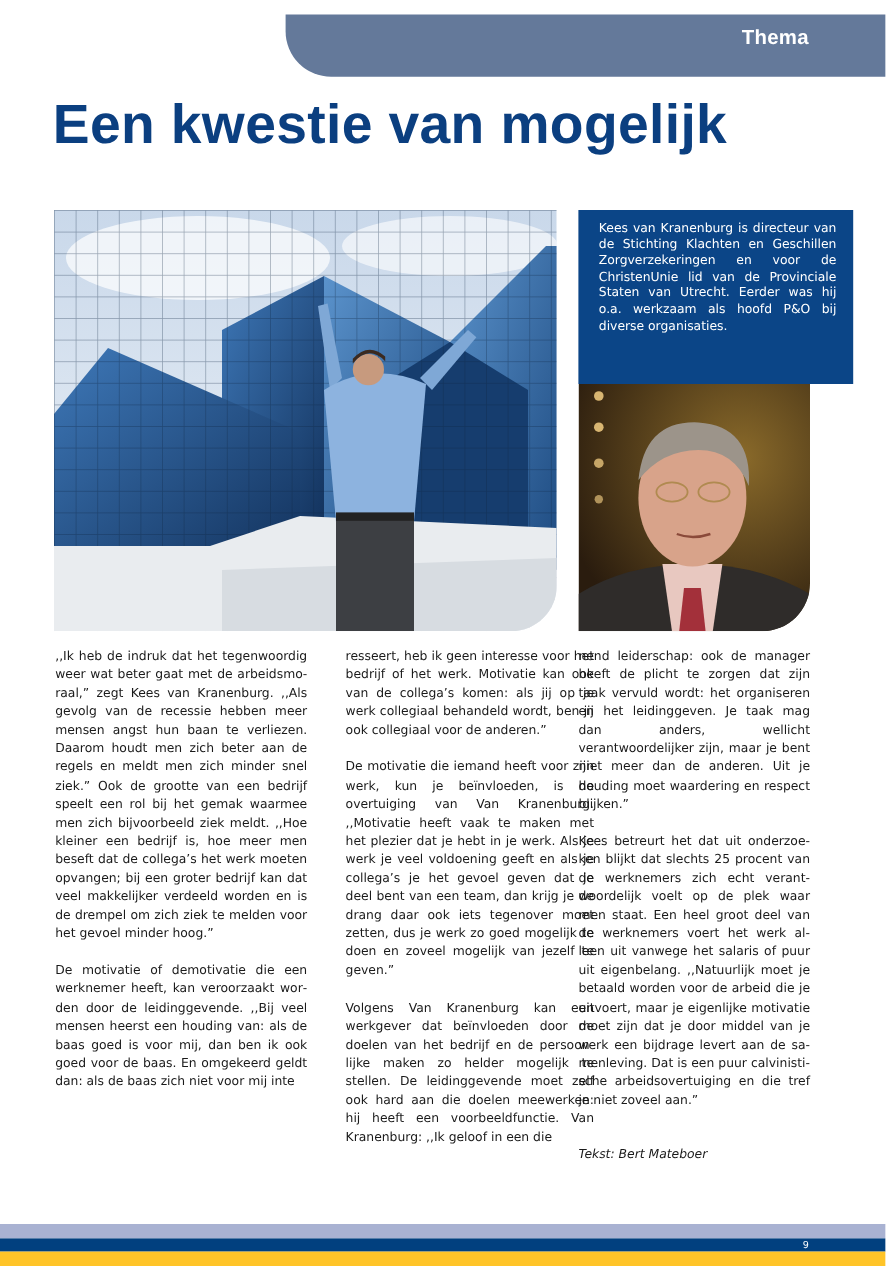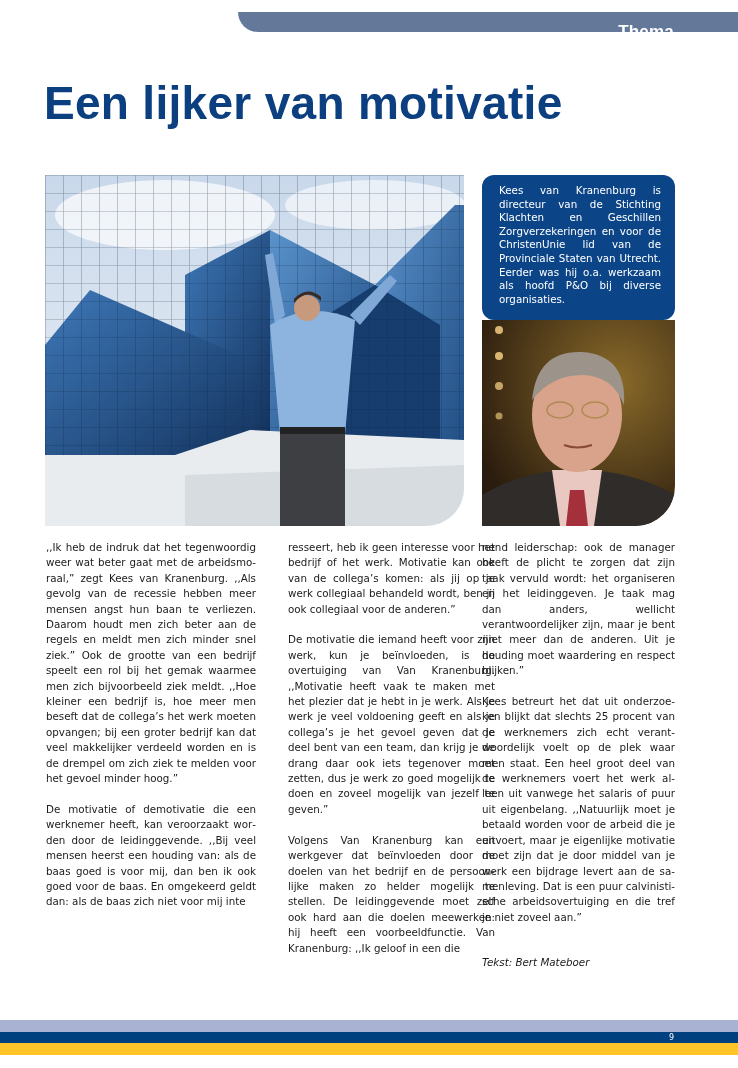--- a/index.html
+++ b/index.html
@@ -1,32 +1,32 @@
 <!DOCTYPE html>
 <html><head>
 <meta charset="utf-8">
 <style>
   html, body { margin: 0; padding: 0; background: #ffffff; }
   body { width: 738px; height: 1068px; position: relative; overflow: hidden;
          font-family: "DejaVu Sans", sans-serif; color: #1a1a1a; }
 
-  .section-bar { position: absolute; left: 238px; top: 12px; width: 500px; height: 20px;
+  .section-bar { position: absolute; left: 238px; top: 12px; width: 500px; height: 52px;
                  background: #64799a; border-bottom-left-radius: 38px; }
   .section-label { position: absolute; right: 64px; top: 10px; color: #ffffff;
                    font-family: "Liberation Sans", sans-serif; font-weight: bold; font-size: 17px; letter-spacing: 0.2px; }
 
   .headline { position: absolute; left: 44px; top: 76px; margin: 0; color: #0b3f80;
               font-family: "Liberation Sans", sans-serif; font-weight: bold; font-size: 46px; letter-spacing: 0.3px; white-space: nowrap; }
 
   .photo-main { position: absolute; left: 45px; top: 175px; width: 419px; height: 351px;
                 border-bottom-right-radius: 38px; overflow: hidden; }
   .photo-main svg, .photo-portrait svg { display: block; width: 100%; height: 100%; }
 
-  .bio-box { position: absolute; left: 482px; top: 175px; width: 193px; height: 145px;
-             background: #0b4587; box-sizing: border-box; padding: 9px 14px 0 17px; border-radius: 12px; }
+  .bio-box { position: absolute; left: 482px; top: 175px; width: 229px; height: 145px;
+             background: #0b4587; box-sizing: border-box; padding: 9px 14px 0 17px; }
   .bio-text { margin: 0; color: #ffffff; font-size: 10.3px; line-height: 13.6px; text-align: justify; }
 
   .photo-portrait { position: absolute; left: 482px; top: 320px; width: 193px; height: 206px;
                     border-bottom-right-radius: 40px; overflow: hidden; }
 
   .col { position: absolute; top: 540px; width: 210px; font-size: 10.3px; line-height: 15.4px; }
   .col p { margin: 0 0 15.4px 0; text-align: justify; }
   .col-1 { left: 46px; }
   .col-2 { left: 288px; width: 207px; }
   .col-3 { left: 482px; width: 193px; }
@@ -40,21 +40,21 @@
   .stripe-yellow { top: 1043px; height: 12px; background: #ffc428; }
   .page-number { position: absolute; left: 669px; top: 1032px; color: #ffffff; font-size: 8px; line-height: 11px; }
 </style>
 </head>
 <body>
 
 <div class="section-bar">
   <span class="section-label">Thema</span>
 </div>
 
-<h1 class="headline">Een lijker van motivatie</h1>
+<h1 class="headline">Een kwestie van mogelijk</h1>
 
 <div class="photo-main">
   <svg viewBox="0 0 419 351" preserveAspectRatio="none">
     <defs>
       <linearGradient id="sky" x1="0" y1="0" x2="0" y2="1">
         <stop offset="0" stop-color="#c9d8ea"></stop>
           <stop offset="1" stop-color="#eef3f8"></stop>
       </linearGradient>
       <linearGradient id="glassA" x1="0" y1="0" x2="1" y2="1">
         <stop offset="0" stop-color="#3e78b8"></stop>

